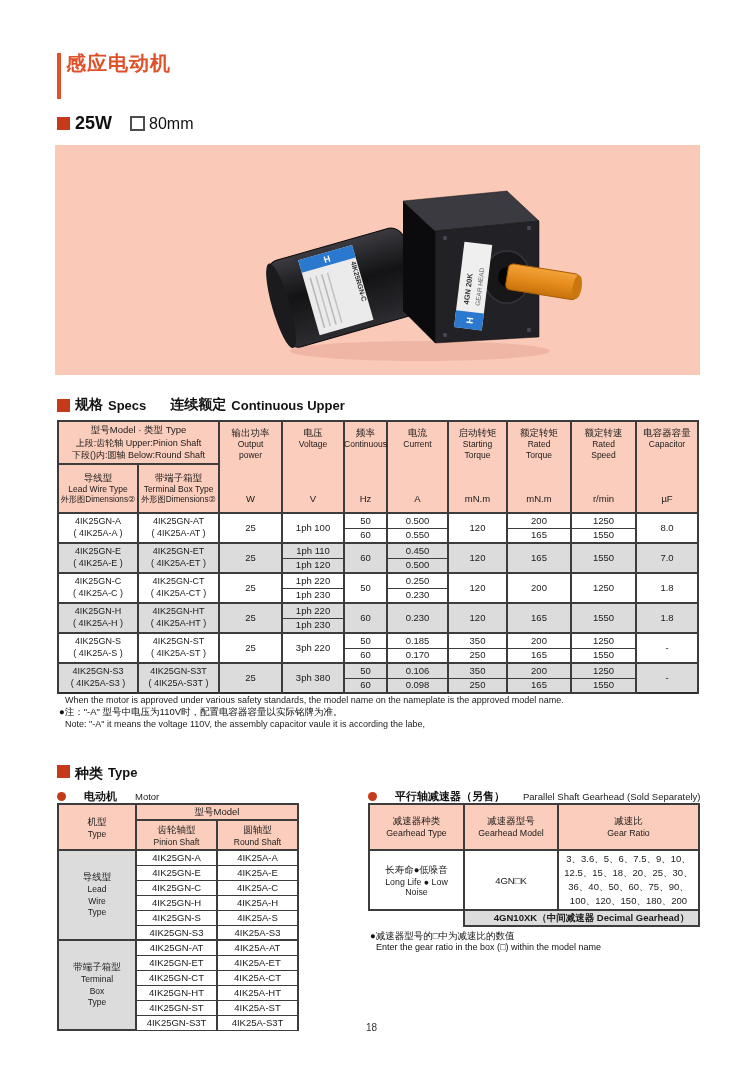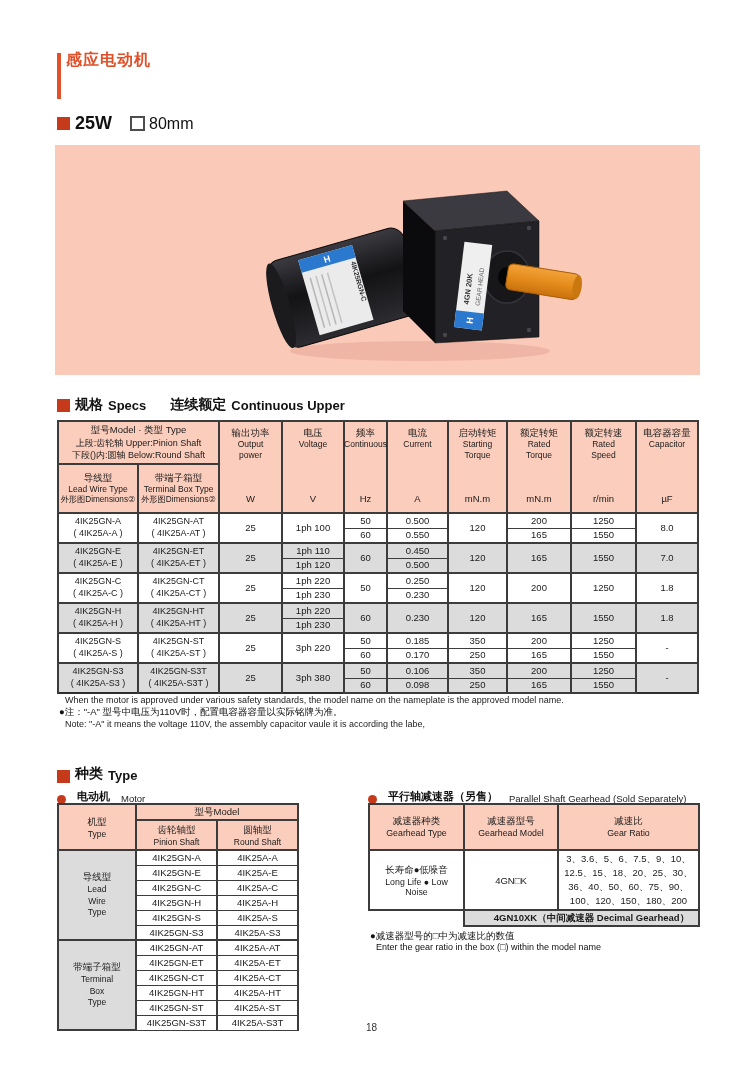--- a/index.html
+++ b/index.html
@@ -2,37 +2,37 @@
 <html><head>
 <meta charset="utf-8">
 <style>
   html,body{margin:0;padding:0;background:#fff;}
   .page{position:relative;width:753px;height:1075px;background:#fff;overflow:hidden;
         font-family:"Liberation Sans","DejaVu Sans",sans-serif;color:#111;}
   .abs{position:absolute;}
 
   
   .title-bar{left:57px;top:53px;width:4px;height:46px;background:#e0512a;}
-  .title-cn{left:66px;top:50px;font-size:16px;font-weight:700;color:#e0512a;letter-spacing:1px;}
+  .title-cn{left:66px;top:50px;font-size:20px;font-weight:700;color:#e0512a;letter-spacing:1px;}
   .title-en{left:66px;top:76px;font-size:17px;font-weight:600;color:#e0512a;letter-spacing:.2px;}
   .size-line{left:57px;top:113px;display:flex;align-items:center;}
   .sq-red{width:13px;height:13px;background:#c53a1b;display:inline-block;}
   .sq-outline{width:11px;height:11px;border:2px solid #4d4d4d;display:inline-block;}
   .size-w{font-size:18px;font-weight:800;margin:0 18px 0 5px;}
   .size-f{font-size:16px;font-weight:500;margin-left:4px;}
 
   
   .band{left:55px;top:145px;width:645px;height:230px;background:#fbc9b8;}
 
   
   .spec-heading{left:57px;top:396px;display:flex;align-items:center;gap:5px;}
   .h-cn{font-size:14px;font-weight:700;}
   .h-en{font-size:13px;font-weight:700;}
   .gap14{width:14px;}
-  .bullet-line{display:flex;align-items:flex-end;gap:11px;}
+  .bullet-line{display:flex;align-items:center;gap:18px;}
   .dot-red{width:9px;height:9px;border-radius:50%;background:#c53a1b;display:inline-block;}
   .b-cn{font-size:11px;font-weight:700;}
   .b-en{font-size:9.5px;font-weight:400;color:#222;}
 
   
   table{border-collapse:collapse;table-layout:fixed;}
   .spec{left:57px;top:420px;width:640px;border:2px solid #2e2e2e;}
   .spec th,.spec td{border:2px solid #3c3c3c;padding:0;text-align:center;vertical-align:middle;
                     font-size:9.5px;line-height:1.25;color:#1a1a1a;}
   .spec thead th{background:#fbcdbc;font-weight:400;}
@@ -48,21 +48,21 @@
   .hsub{line-height:1.25;}
   .hsub .dim{font-size:8.2px;}
   .hmodel{line-height:1.35;font-size:9.5px;}
   .hmodel .en{font-size:9px;}
 
   
   .notes{left:59px;top:694px;width:640px;font-size:9.5px;line-height:1.3;}
   .notes .en{font-size:9px;color:#222;padding-left:6px;line-height:1.35;}
 
   
-  .type-heading{left:57px;top:765px;display:flex;align-items:flex-end;gap:5px;}
+  .type-heading{left:57px;top:765px;display:flex;align-items:flex-start;gap:5px;}
   .motor-sub{left:57px;top:789px;}
   .gear-sub{left:368px;top:789px;}
 
   .mt{left:57px;top:803px;width:240px;}
   .mt th,.mt td{border:2px solid #3c3c3c;padding:0;text-align:center;vertical-align:middle;font-size:9.5px;color:#1a1a1a;}
   .mt thead th{background:#fbcdbc;font-weight:400;}
   .mt thead tr:nth-child(1){height:16px;}
   .mt thead tr:nth-child(2){height:30px;}
   .mt tbody tr{height:15px;}
   .mt tbody td{border-top-width:1px;border-bottom-width:1px;}

